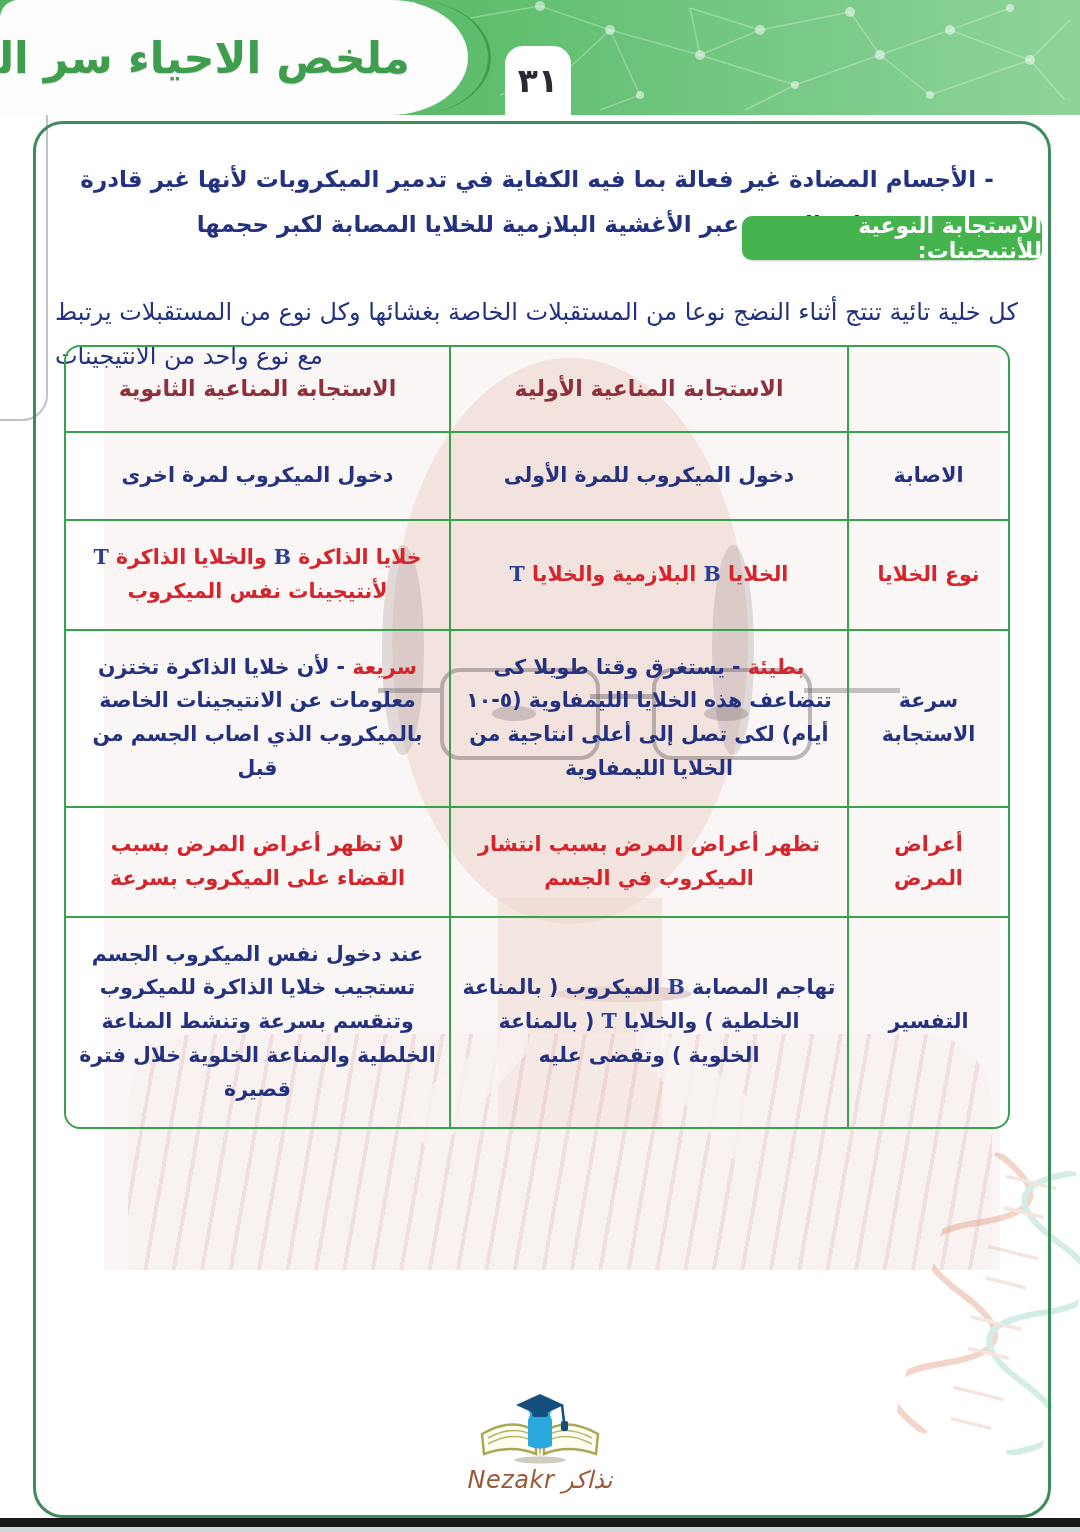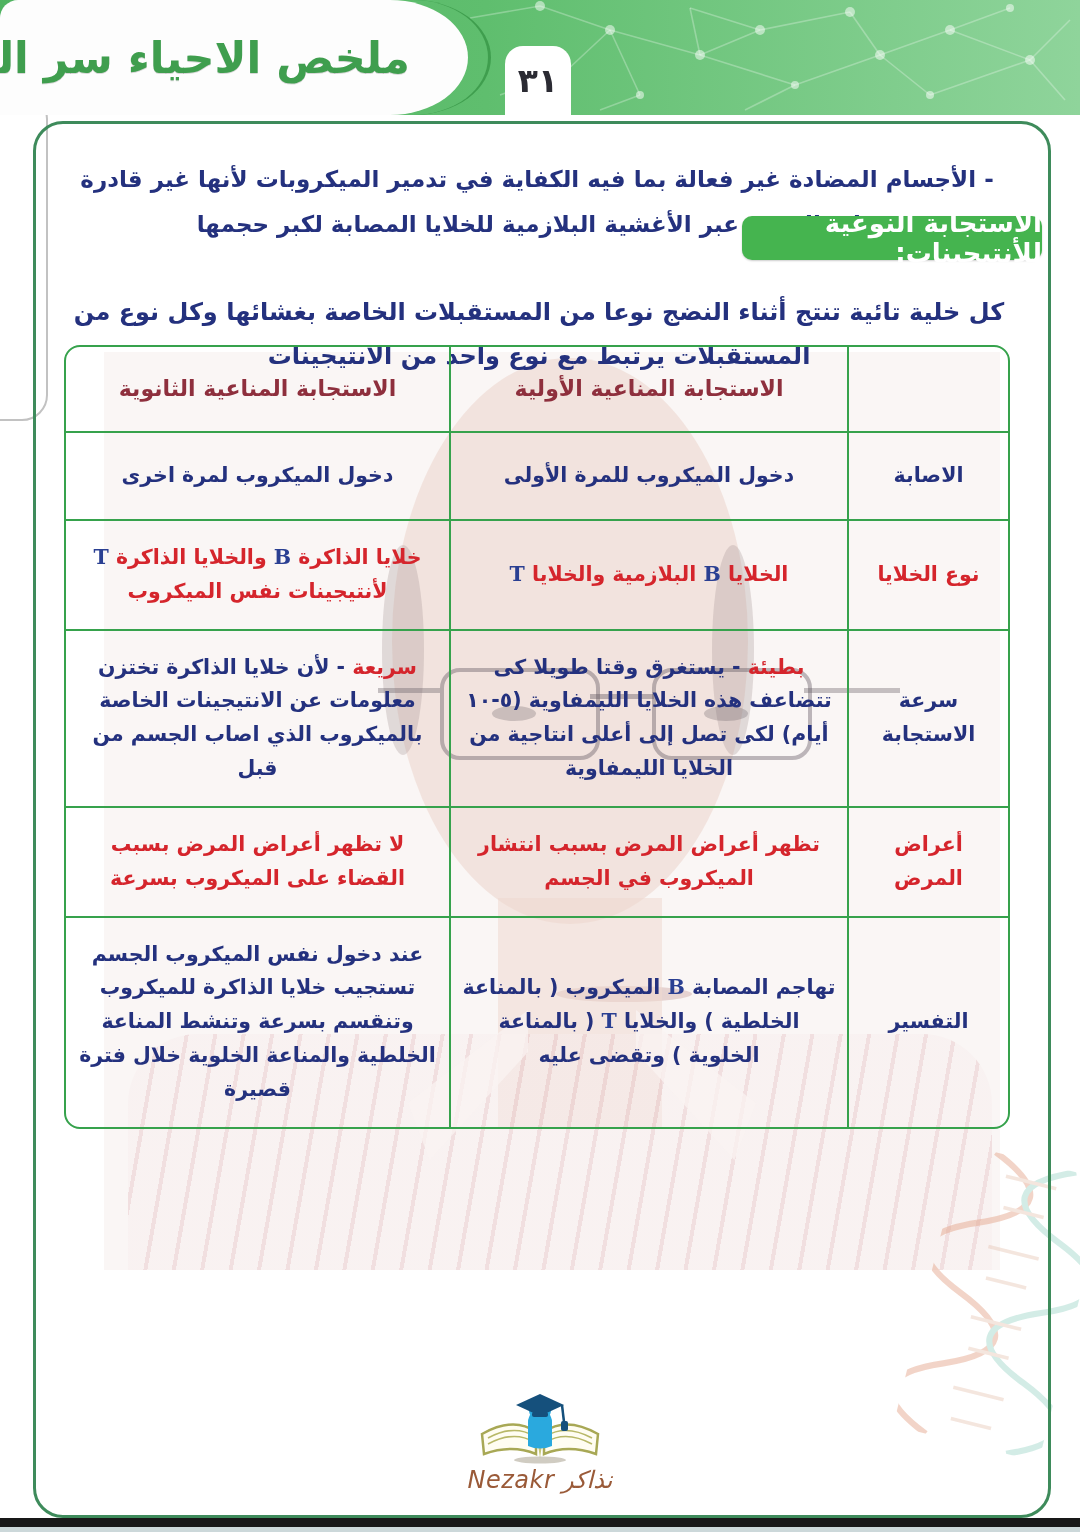--- a/index.html
+++ b/index.html
@@ -58,23 +58,23 @@
   .wm-collar-r{position:absolute;left:636px;top:1010px;width:120px;height:150px;background:rgba(250,243,242,0.75);
     clip-path:polygon(0 0,0 28%,82% 100%,100% 62%);}
   .dna{position:absolute;left:926px;top:1158px;width:150px;height:290px;opacity:.45;transform:rotate(14deg);}
 
   
   .bullet{position:absolute;left:62px;top:134px;width:950px;direction:rtl;text-align:center;
     color:#24317e;font-weight:bold;font-size:23px;line-height:1.95;z-index:2;}
   .section-badge{position:absolute;left:742px;top:216px;width:300px;height:44px;background:#45b44f;
     border-radius:10px;display:flex;align-items:center;justify-content:center;z-index:3;
     box-shadow:0 1px 2px rgba(0,0,0,.2);}
-  .section-badge span{color:#ffffff;font-weight:bold;font-size:26px;direction:rtl;}
-  .para2{position:absolute;left:55px;top:266px;width:968px;direction:rtl;text-align:center;
-    color:#24317e;font-weight:bold;font-size:24px;line-height:1.85;z-index:2;}
+  .section-badge span{color:#ffffff;font-weight:bold;font-size:22px;direction:rtl;}
+  .para2{position:absolute;left:55px;top:266px;width:968px;direction:rtl;text-align:left;
+    color:#24317e;font-weight:normal;font-size:24px;line-height:1.85;z-index:2;}
 
   
   .tbl-wrap{position:absolute;left:64px;top:345px;width:942px;z-index:2;border:2.5px solid #36a24c;
     border-radius:16px;overflow:hidden;}
   table.imm{width:100%;border-collapse:collapse;direction:rtl;table-layout:fixed;}
   table.imm th,table.imm td{border:2px solid #36a24c;text-align:center;vertical-align:middle;
     padding:20px 10px;font-weight:bold;line-height:1.65;}
   table.imm tr:first-child th{border-top:none;}
   table.imm tr:last-child td{border-bottom:none;}
   table.imm th:first-child,table.imm td:first-child{border-right:none;}

